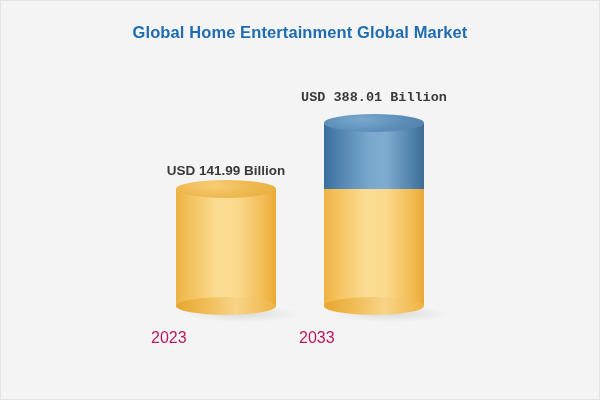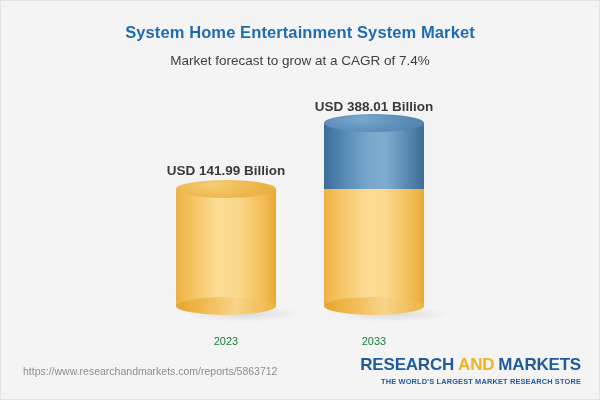--- a/index.html
+++ b/index.html
@@ -142,23 +142,23 @@
     height: 16px;
     border-radius: 50%;
     background: radial-gradient(ellipse at center, rgba(0,0,0,0.10) 0%, rgba(0,0,0,0.0) 72%);
   }
 
   .cat-label {
     position: absolute;
     bottom: -41px;
     left: -25px;
     width: 150px;
-    text-align: center;
-    font-size: 11px;
-    color: #15803d;
+    text-align: left;
+    font-size: 16px;
+    color: #be185d;
   }
 
   
   .footer {
     position: absolute;
     left: 0;
     right: 0;
     bottom: 0;
     height: 52px;
   }
@@ -190,57 +190,49 @@
     letter-spacing: 0.16px;
     margin-top: 2px;
     white-space: nowrap;
   }
 </style>
 </head>
 <body>
 
 <div class="card">
 
-  <div class="chart-title">System Home Entertainment System Market</div>
-  <div class="chart-subtitle">Market forecast to grow at a CAGR of 7.4%</div>
+  <div class="chart-title">Global Home Entertainment Global Market</div>
 
   <div class="plot">
 
     <div class="bar-group g0">
       <div class="value-label" style="bottom: 128px;">USD 141.99 Billion</div>
       <div class="shadow"></div>
       <div class="cyl-stack">
         <div class="seg gold" style="height: 117px; bottom: 0;">
           <div class="body"></div>
           <div class="foot"></div>
           <div class="cap"></div>
         </div>
       </div>
       <div class="cat-label">2023</div>
     </div>
 
     <div class="bar-group g1">
-      <div class="value-label" style="bottom: 192px;">USD 388.01 Billion</div>
+      <div class="value-label" style="bottom: 201px; font-family: Liberation Mono, monospace;">USD 388.01 Billion</div>
       <div class="shadow"></div>
       <div class="cyl-stack">
         <div class="seg gold" style="height: 117px; bottom: 0;">
           <div class="body"></div>
           <div class="foot"></div>
         </div>
         <div class="seg blue" style="height: 66px; bottom: 117px;">
           <div class="body"></div>
           <div class="cap"></div>
         </div>
       </div>
       <div class="cat-label">2033</div>
     </div>
 
   </div>
 
-  <div class="footer">
-    <div class="source-url">https://www.researchandmarkets.com/reports/5863712</div>
-    <div class="logo">
-      <div class="logo-main"><span>RESEARCH</span><span class="and" style="padding:0 4px;">AND</span><span>MARKETS</span></div>
-      <div class="logo-tag">THE WORLD'S LARGEST MARKET RESEARCH STORE</div>
-    </div>
-  </div>
 
 </div>
 
 </body></html>

